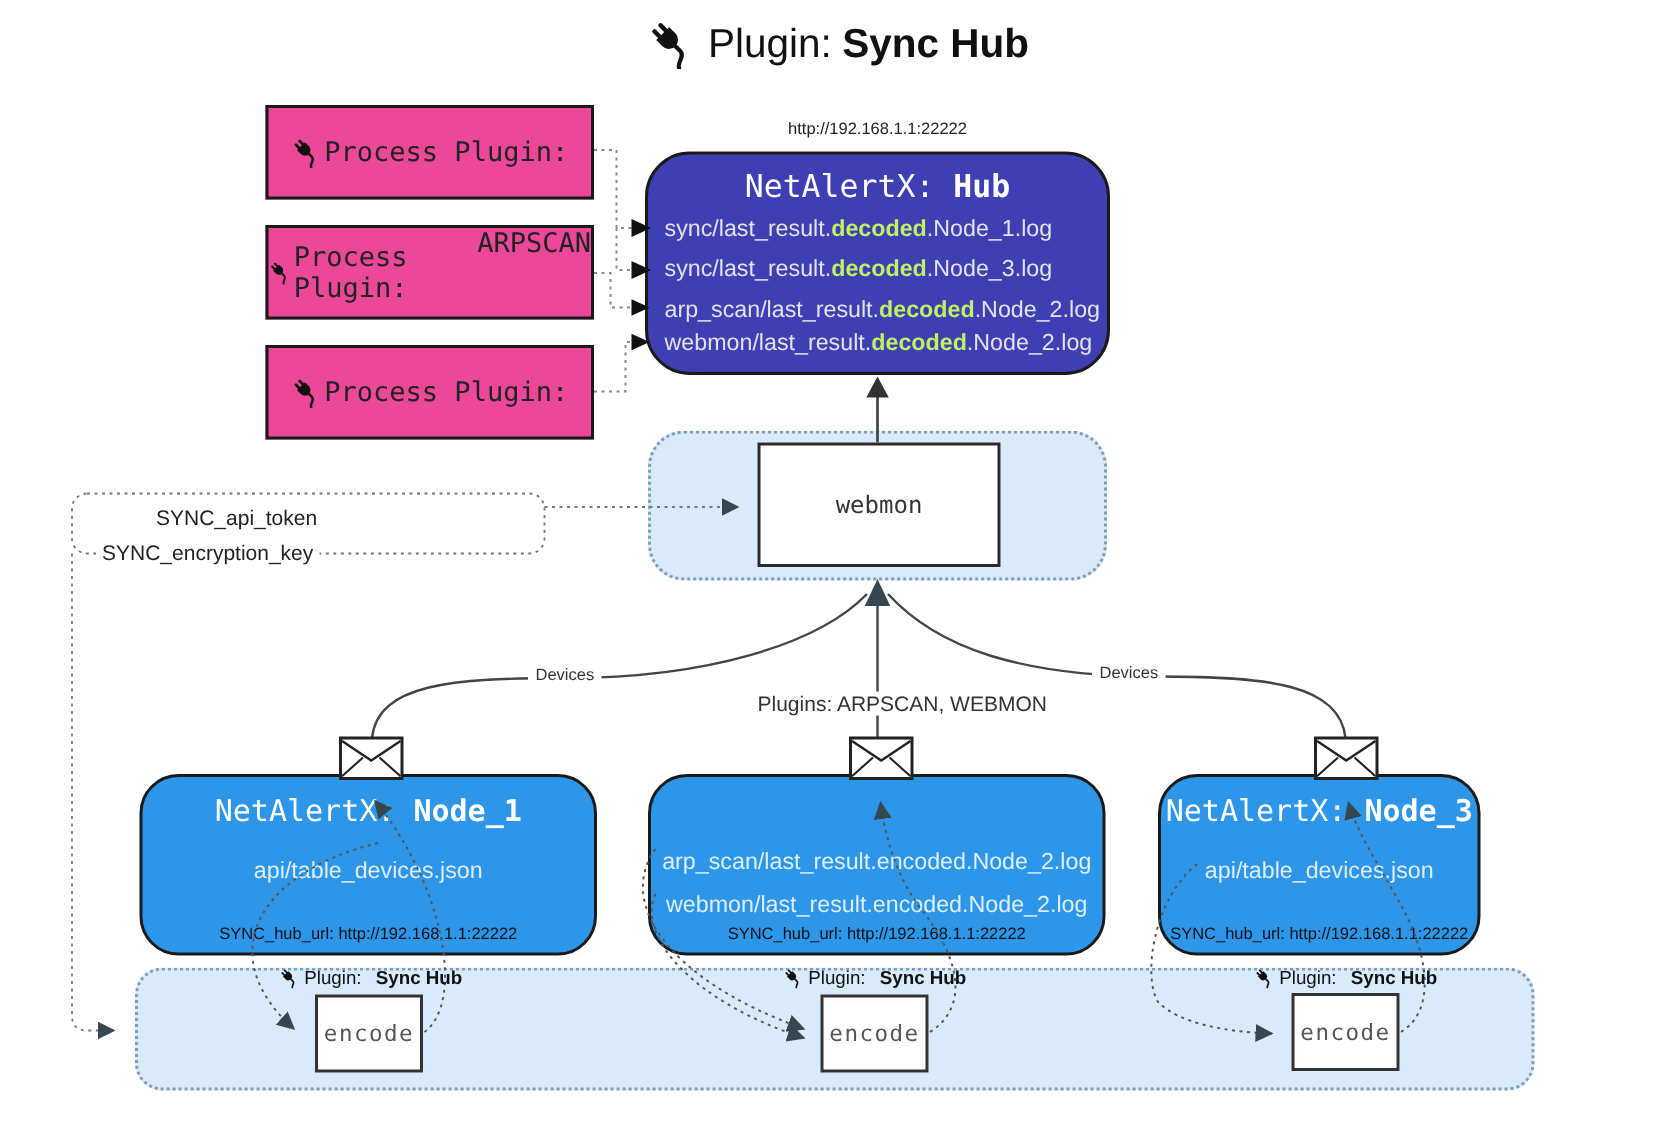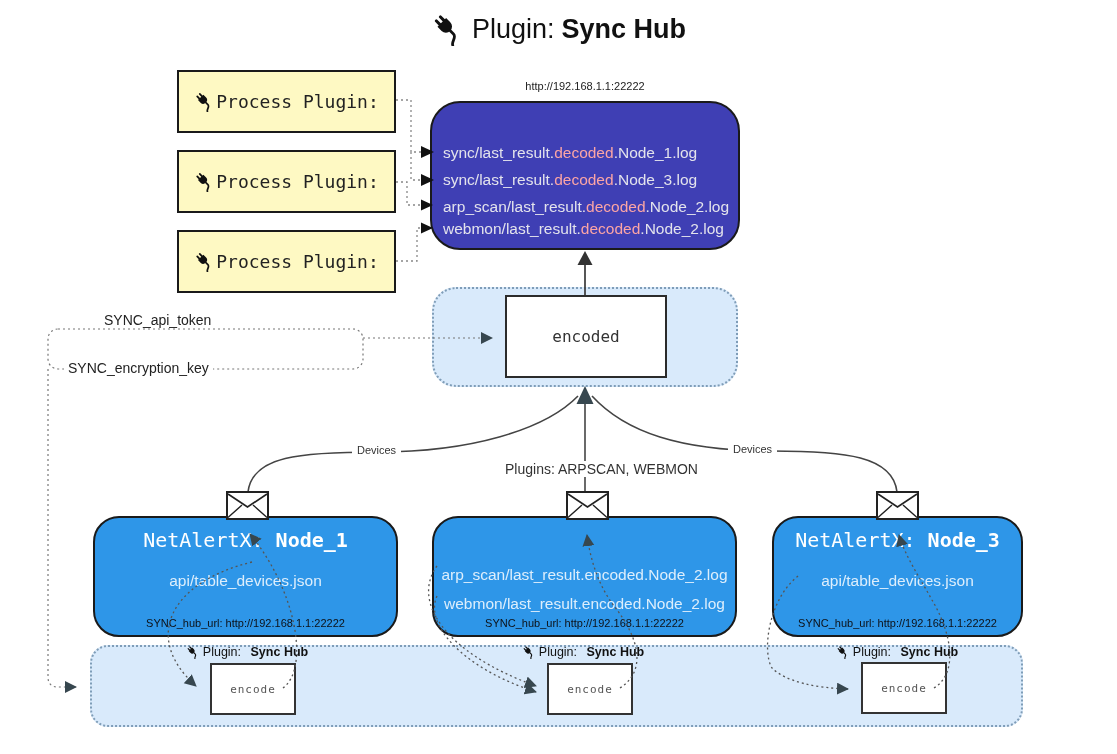--- a/index.html
+++ b/index.html
@@ -12,35 +12,35 @@
           font-family:"Liberation Sans",sans-serif;color:#111;}
   .abs{position:absolute;}
   svg.overlay{position:absolute;left:0;top:0;z-index:5;pointer-events:none;}
 
   
   .title-bar{top:12px;left:0;right:0;display:flex;justify-content:center;align-items:center;
              gap:7px;font-size:27px;color:#111;z-index:6;}
   .title-bar b{font-weight:700;}
 
   
-  .proc{left:177px;width:219px;height:63px;background:#fef9c3;border:2px solid var(--ink);
+  .proc{left:177px;width:219px;height:63px;background:#ec4899;border:2px solid var(--ink);
         box-sizing:border-box;z-index:2;display:flex;flex-direction:row;justify-content:center;}
   .proc .l1{display:flex;align-items:center;justify-content:center;gap:1px;
             font-family:"DejaVu Sans Mono",monospace;font-size:18px;color:#222;}
   .proc .l2{text-align:center;font-family:"DejaVu Sans Mono",monospace;font-size:18px;color:#222;}
 
   
   .hub-url{left:430px;width:310px;top:80px;text-align:center;font-size:11px;color:#222;z-index:2;}
   .hub{left:430px;top:101px;width:310px;height:149px;background:var(--hub-fill);
        border:2px solid var(--ink);border-radius:30px;box-sizing:border-box;z-index:2;}
   .hub-title{margin-top:9px;text-align:center;font-family:"DejaVu Sans Mono",monospace;
              font-size:21px;color:#fff;}
   .hub-title b{font-weight:700;}
   .hub-row{position:absolute;left:11px;right:2px;font-size:15.5px;color:#e3e3ec;white-space:nowrap;}
-  .hub-row b{color:#fca5a5;font-weight:400;}
+  .hub-row b{color:#bef264;font-weight:700;}
 
   
   .decode-wrap{left:432px;top:287px;width:306px;height:100px;background:var(--panel-fill);
                border:2px dotted var(--panel-border);border-radius:24px;box-sizing:border-box;z-index:2;}
   .decode-box{left:505px;top:295px;width:162px;height:83px;background:#fff;border:2px solid #2b2b2b;
               box-sizing:border-box;display:flex;align-items:center;justify-content:center;
               font-family:"DejaVu Sans Mono",monospace;font-size:16px;color:#333;z-index:3;}
 
   
   .secret{font-size:14px;color:#222;background:#fff;padding:0 4px;z-index:6;white-space:nowrap;}
@@ -56,23 +56,23 @@
   .node.single .node-files{top:48px;}
   .node-url{position:absolute;bottom:6px;left:0;right:0;text-align:center;
             font-size:11px;color:#0d1117;}
 
   
   .bar{left:90px;top:645px;width:933px;height:82px;background:var(--panel-fill);
        border:2px dotted var(--panel-border);border-radius:18px;box-sizing:border-box;z-index:1;}
   .enc-label{top:645px;width:140px;display:flex;align-items:center;justify-content:center;gap:3px;
              font-size:12.5px;color:#111;z-index:6;white-space:nowrap;}
   .enc-label b{font-weight:700;}
-  .enc-box{top:663px;width:86px;height:52px;background:#fff;border:2px solid #333;
+  .enc-box{top:663px;width:72px;height:52px;background:#fff;border:2px solid #333;
            box-sizing:border-box;display:flex;align-items:center;justify-content:center;
-           font-family:"DejaVu Sans Mono",monospace;font-size:11px;letter-spacing:1px;color:#555;z-index:2;}
+           font-family:"DejaVu Sans Mono",monospace;font-size:15px;letter-spacing:1px;color:#555;z-index:2;}
 
   
   .edge-label{background:#fff;padding:0 5px;font-size:11px;color:#333;z-index:6;white-space:nowrap;}
 </style>
 </head>
 <body>
 
 <div class="canvas">
 
   <svg width="0" height="0" style="position:absolute" aria-hidden="true">
@@ -102,60 +102,65 @@
       <span>Process Plugin:</span>
       </div>
   </div>
   <div class="abs proc" style="top:150px">
     <div class="l1">
         <svg width="21" height="21">
           <use href="#plug"></use>
         </svg>
       <span>Process Plugin:</span>
       </div>
+    <div class="l2">ARPSCAN</div>
   </div>
   <div class="abs proc" style="top:230px">
     <div class="l1">
         <svg width="21" height="21">
           <use href="#plug"></use>
         </svg>
       <span>Process Plugin:</span>
       </div>
   </div>
 
   <div class="abs hub-url">http://192.168.1.1:22222</div>
   <div class="abs hub">
+    <div class="hub-title">
+      <span>NetAlertX:</span>
+      <b>Hub</b>
+    </div>
     <div class="hub-row" style="top:41px"><span>sync/last_result.</span><b>decoded</b><span>.Node_1.log</span></div>
     <div class="hub-row" style="top:68px"><span>sync/last_result.</span><b>decoded</b><span>.Node_3.log</span></div>
     <div class="hub-row" style="top:95px"><span>arp_scan/last_result.</span><b>decoded</b><span>.Node_2.log</span></div>
     <div class="hub-row" style="top:117px"><span>webmon/last_result.</span><b>decoded</b><span>.Node_2.log</span></div>
   </div>
 
   <div class="abs decode-wrap"></div>
-  <div class="abs decode-box">encoded</div>
-
-  <div class="abs secret" style="left:100px;top:312px">SYNC_api_token</div>
+  <div class="abs decode-box">webmon</div>
+
+  <div class="abs secret" style="left:100px;top:337px">SYNC_api_token</div>
   <div class="abs secret" style="left:64px;top:360px">SYNC_encryption_key</div>
 
   <div class="abs node single" style="left:93px;width:305px">
     <div class="node-title">
       <span>NetAlertX:</span> <b>Node_1</b></div>
     <div class="node-files">
       <div>api/table_devices.json</div>
       </div>
     <div class="node-url">SYNC_hub_url: http://192.168.1.1:22222</div>
   </div>
   <div class="abs node" style="left:432px;width:305px">
     <div class="node-files">
       <div>arp_scan/last_result.encoded.Node_2.log</div>
       <div>webmon/last_result.encoded.Node_2.log</div>
       </div>
     <div class="node-url">SYNC_hub_url: http://192.168.1.1:22222</div>
   </div>
-  <div class="abs node single" style="left:772px;width:251px">
+  <div class="abs node single" style="left:772px;width:215px">
     <div class="node-title">
       <span>NetAlertX:</span> <b>Node_3</b></div>
     <div class="node-files">
       <div>api/table_devices.json</div>
       </div>
     <div class="node-url">SYNC_hub_url: http://192.168.1.1:22222</div>
   </div>
 
   <div class="abs bar"></div>
 

